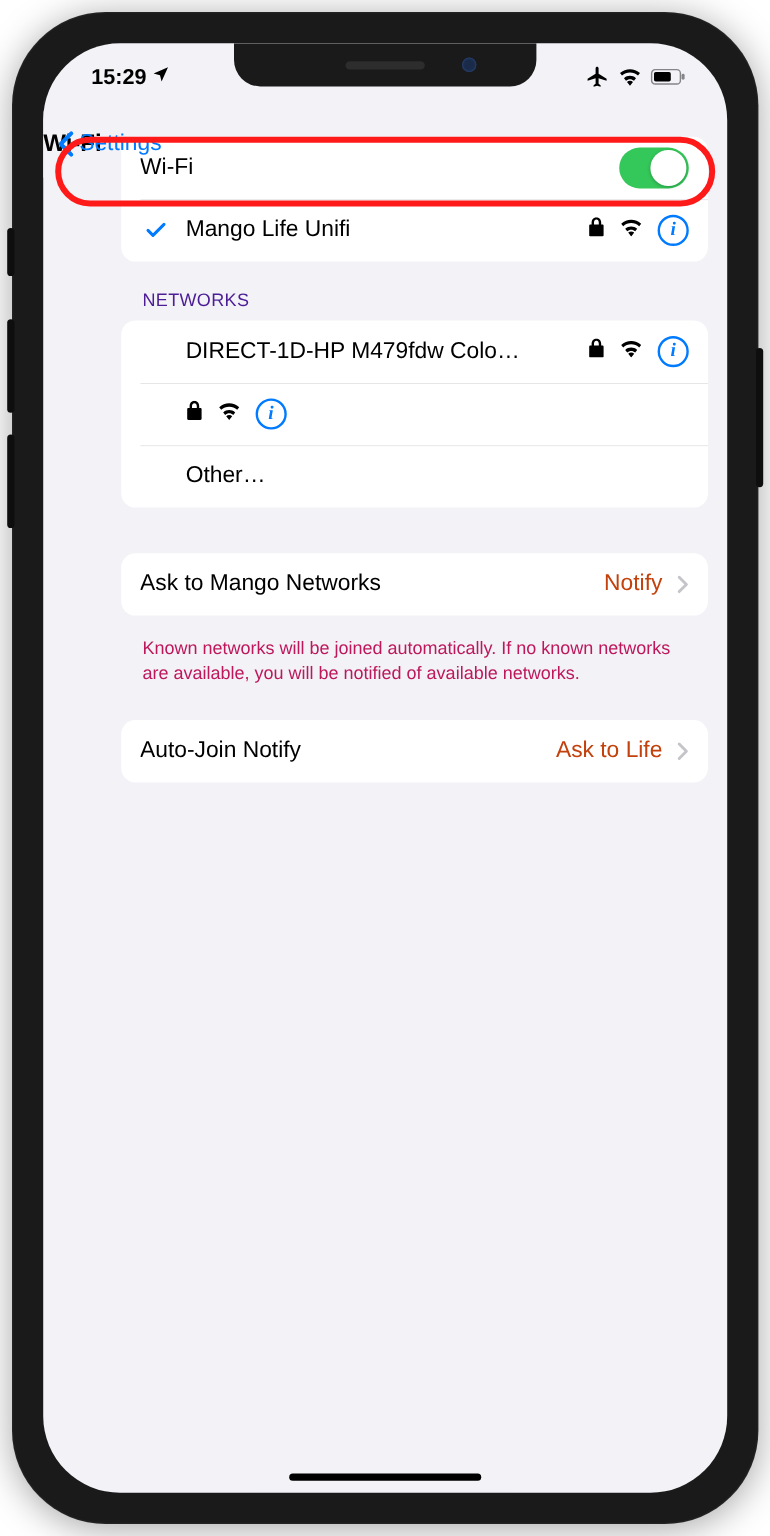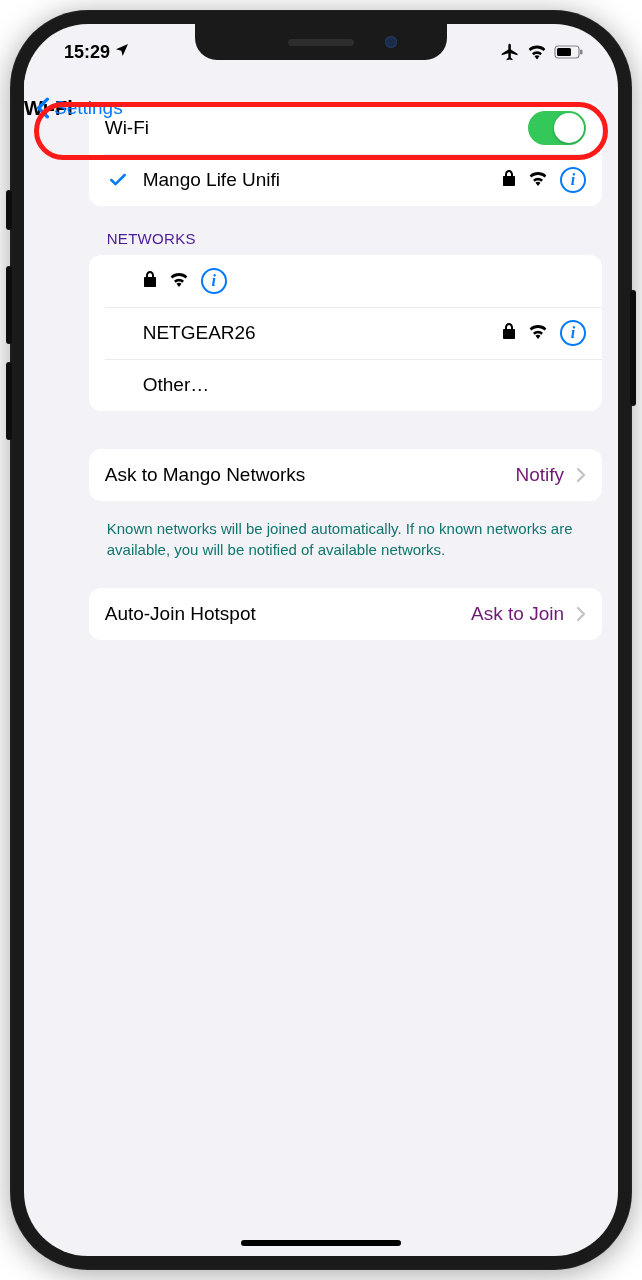--- a/index.html
+++ b/index.html
@@ -8,21 +8,21 @@
     font-family: -apple-system, "SF Pro Text", "Helvetica Neue", Arial, sans-serif;
     width:642px; height:1280px; position:relative;
     display:flex; align-items:center; justify-content:center;
   }
 
   
   .device {
     width:622px; height:1260px;
     border-radius:78px;
     background:#1a1a1a;
-    padding:14px;
+    padding:26px;
     position:relative;
     box-shadow:0 4px 30px rgba(0,0,0,.35), inset 0 0 2px rgba(255,255,255,.15);
   }
   .side-btn { position:absolute; background:#0e0e0e; border-radius:3px; }
   .side-btn.silence { left:-4px; top:180px; width:6px; height:40px; }
   .side-btn.vol-up  { left:-4px; top:256px; width:6px; height:78px; }
   .side-btn.vol-dn  { left:-4px; top:352px; width:6px; height:78px; }
   .side-btn.power   { right:-4px; top:280px; width:6px; height:116px; }
 
   .screen {
@@ -100,32 +100,32 @@
     padding:0 16px;
     position:relative;
     font-size:19px; color:#000;
     gap:12px;
   }
   .row + .row::before {
     content:""; position:absolute; left:16px; right:0; top:0;
     height:1px; background:#d6d6db; transform:scaleY(.5);
   }
   .row .label { flex:1; white-space:nowrap; overflow:hidden; text-overflow:ellipsis; }
-  .row .value { color:#701a75; font-size:19px; }
+  .row .value { color:#c2410c; font-size:19px; }
   .row .leading { width:26px; display:flex; justify-content:center; color:#007aff; }
   .row .trailing { display:flex; align-items:center; gap:12px; }
 
   .section-header {
     font-size:15px; letter-spacing:.3px;
     color:#4c1d95; text-transform:uppercase;
     padding:0 18px 8px 18px;
   }
   .section-footer {
     font-size:15px; line-height:1.38;
-    color:#0f766e;
+    color:#be185d;
     padding:8px 18px 0 18px;
     margin-bottom:28px;
   }
 
   
   .switch {
     width:58px; height:34px;
     border-radius:17px;
     background:#34c759;
     position:relative;
@@ -252,37 +252,37 @@
               </span>
               <span class="info-circle">i</span>
             </div>
           </div>
         </div>
 
         <div class="section-header">Networks</div>
         <div class="group">
           <div class="row">
             <span class="leading"></span>
+            <span class="label">DIRECT-1D-HP M479fdw Colo…</span>
             <div class="trailing">
               <span>
                 <svg width="14" height="16" viewBox="0 0 14 16">
                     <path fill="#000" d="M11 6V4.5C11 2 9.2 0 7 0S3 2 3 4.5V6H2c-.6 0-1 .4-1 1v8c0 .6.4 1 1 1h10c.6 0 1-.4 1-1V7c0-.6-.4-1-1-1h-1zM5 4.5C5 3.1 5.9 2 7 2s2 1.1 2 2.5V6H5V4.5z"></path>
                   </svg>
               </span>
               <span>
                 <svg width="20" height="15" viewBox="0 0 24 18">
                     <path fill="#000" d="M12 18l-3-3.8c1.7-1.6 4.3-1.6 6 0L12 18zm-6-7.6C9.3 7.2 14.7 7.2 18 10.4l-2 2.5c-2.2-2.1-5.8-2.1-8 0l-2-2.5zM2 5.3C7.5 0 16.5 0 22 5.3l-2 2.5C15.6 3.6 8.4 3.6 4 7.8L2 5.3z"></path>
                   </svg>
               </span>
               <span class="info-circle">i</span>
             </div>
           </div>
           <div class="row">
             <span class="leading"></span>
-            <span class="label">NETGEAR26</span>
             <div class="trailing">
               <span>
                 <svg width="14" height="16" viewBox="0 0 14 16">
                     <path fill="#000" d="M11 6V4.5C11 2 9.2 0 7 0S3 2 3 4.5V6H2c-.6 0-1 .4-1 1v8c0 .6.4 1 1 1h10c.6 0 1-.4 1-1V7c0-.6-.4-1-1-1h-1zM5 4.5C5 3.1 5.9 2 7 2s2 1.1 2 2.5V6H5V4.5z"></path>
                   </svg>
               </span>
               <span>
                 <svg width="20" height="15" viewBox="0 0 24 18">
                     <path fill="#000" d="M12 18l-3-3.8c1.7-1.6 4.3-1.6 6 0L12 18zm-6-7.6C9.3 7.2 14.7 7.2 18 10.4l-2 2.5c-2.2-2.1-5.8-2.1-8 0l-2-2.5zM2 5.3C7.5 0 16.5 0 22 5.3l-2 2.5C15.6 3.6 8.4 3.6 4 7.8L2 5.3z"></path>
                   </svg>
@@ -305,22 +305,22 @@
               <svg width="10" height="16" viewBox="0 0 10 16">
                   <path fill="none" stroke="#c5c5c9" stroke-width="2.4" stroke-linecap="round" stroke-linejoin="round" d="M2 2l6 6-6 6"></path>
                 </svg>
             </span>
           </div>
         </div>
         <div class="section-footer">Known networks will be joined automatically. If no known networks are available, you will be notified of available networks.</div>
 
         <div class="group tight">
           <div class="row">
-            <span class="label">Auto-Join Hotspot</span>
-            <span class="value">Ask to Join</span>
+            <span class="label">Auto-Join Notify</span>
+            <span class="value">Ask to Life</span>
             <span class="chevron">
               <svg width="10" height="16" viewBox="0 0 10 16">
                   <path fill="none" stroke="#c5c5c9" stroke-width="2.4" stroke-linecap="round" stroke-linejoin="round" d="M2 2l6 6-6 6"></path>
                 </svg>
             </span>
           </div>
         </div>
 
       </div>
 

